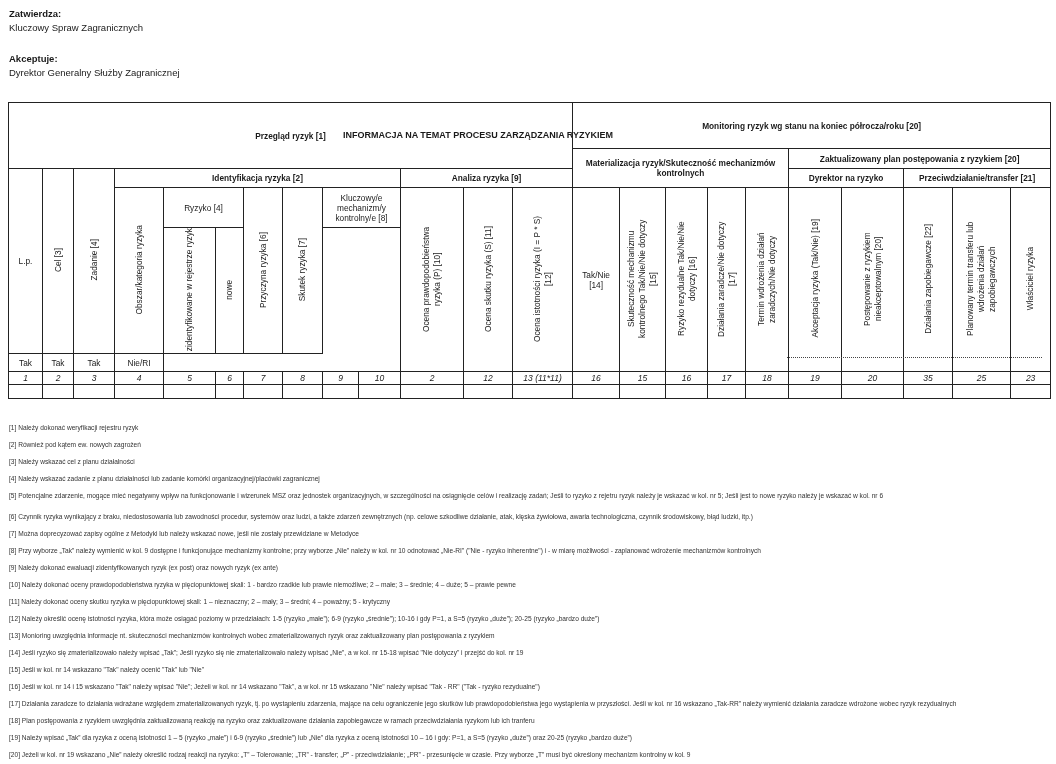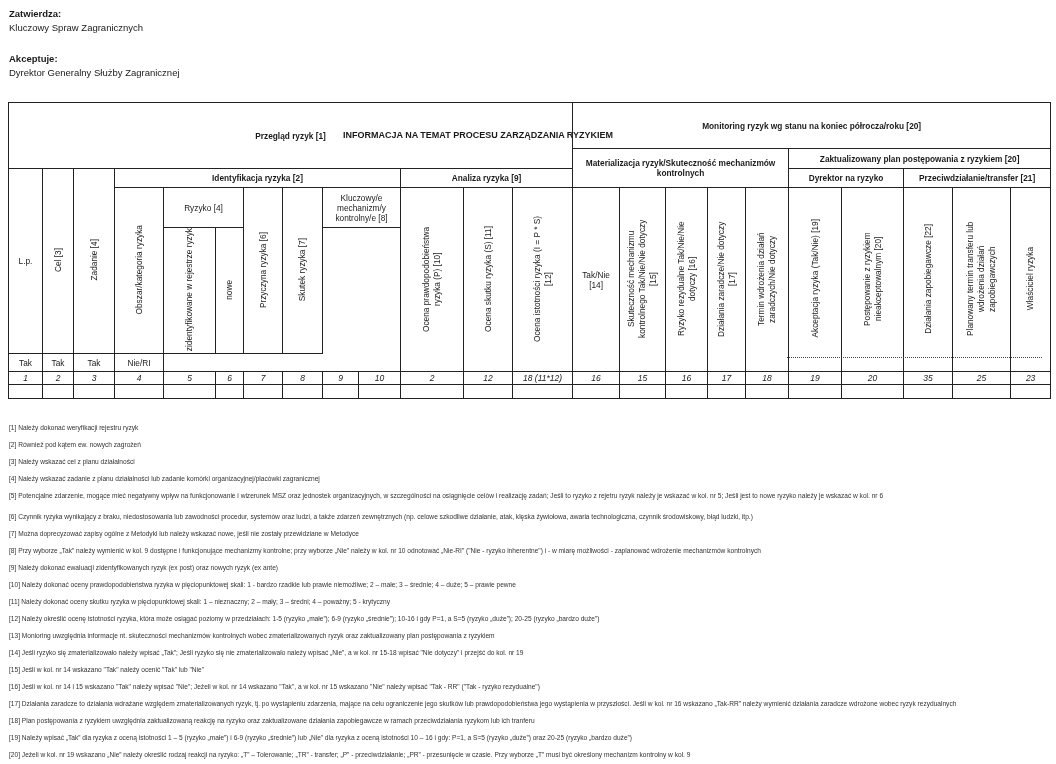--- a/index.html
+++ b/index.html
@@ -124,21 +124,21 @@
     <td>3</td>
     <td>4</td>
     <td>5</td>
     <td>6</td>
     <td>7</td>
     <td>8</td>
     <td>9</td>
     <td>10</td>
     <td>2</td>
     <td>12</td>
-    <td>18 (11*12)</td>
+    <td>13 (11*11)</td>
     <td>16</td>
     <td>15</td>
     <td>16</td>
     <td>17</td>
     <td>18</td>
     <td>19</td>
     <td>20</td>
     <td>35</td>
     <td>25</td>
     <td>23</td>

